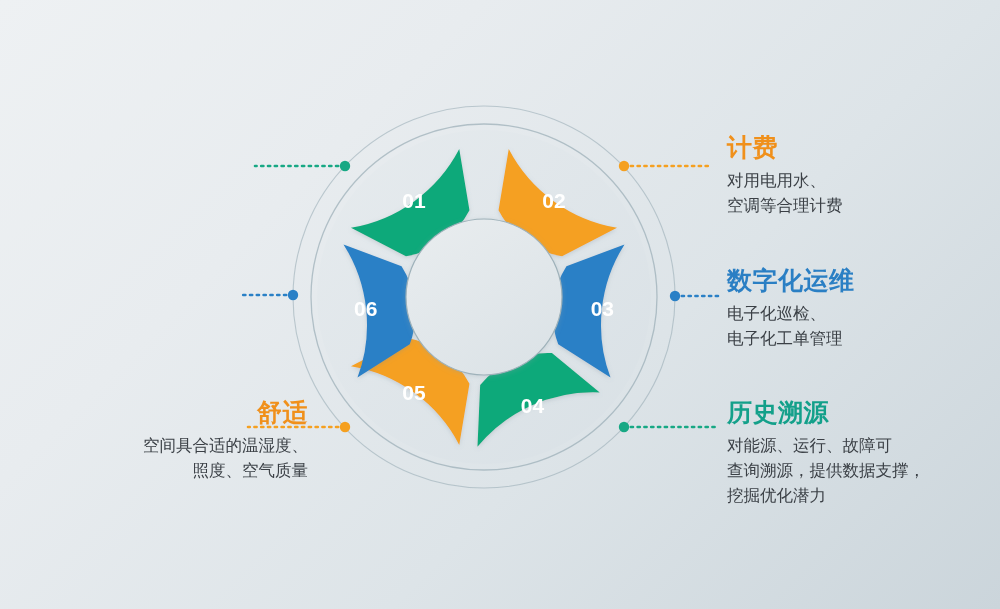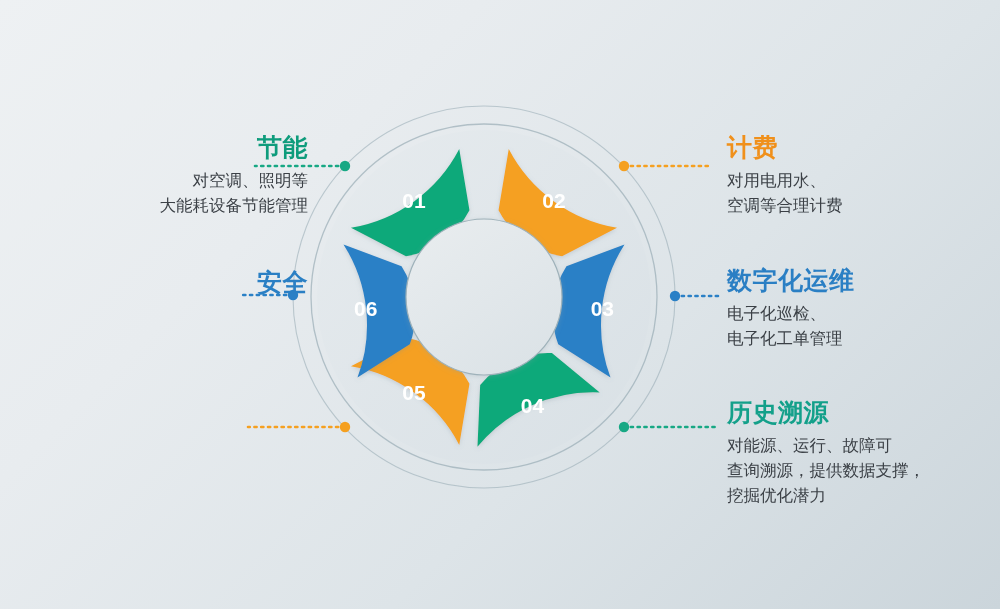--- a/index.html
+++ b/index.html
@@ -135,30 +135,29 @@
         <circle cx="345" cy="427" r="5.2" fill="#F5A020"></circle>
         <line x1="624" y1="166" x2="712" y2="166" stroke="#F5A020" stroke-width="2.6" stroke-dasharray="2.2 4.6" stroke-linecap="round"></line>
         <circle cx="624" cy="166" r="5.2" fill="#F5A020"></circle>
         <line x1="675" y1="296" x2="722" y2="296" stroke="#2A80C6" stroke-width="2.6" stroke-dasharray="2.2 4.6" stroke-linecap="round"></line>
         <circle cx="675" cy="296" r="5.2" fill="#2A80C6"></circle>
         <line x1="624" y1="427" x2="716" y2="427" stroke="#17A884" stroke-width="2.6" stroke-dasharray="2.2 4.6" stroke-linecap="round"></line>
         <circle cx="624" cy="427" r="5.2" fill="#17A884"></circle>
       </g>
   </svg>
 
-  <div class="callout left" id="callout-jieneng">
-    <p class="title t-green" style="color: rgb(14, 156, 124);">节能</p>
-    <p class="desc">对空调、照明等
-大能耗设备节能管理</p>
+
+  <div class="callout left" id="callout-anquan">
   </div>
 
-  <div class="callout left" id="callout-anquan">
-    <p class="title t-blue" style="color: rgb(42, 127, 196);">安全</p>
+  <div class="callout left" id="callout-shushi">
+    <p class="title t-orange" style="color: rgb(240, 144, 27);">舒适</p>
+    <p class="desc">空间具合适的温湿度、
+照度、空气质量</p>
   </div>
-
 
   <div class="callout right" id="callout-jifei">
     <p class="title t-orange" style="color: rgb(240, 144, 27);">计费</p>
     <p class="desc">对用电用水、
 空调等合理计费</p>
   </div>
 
   <div class="callout right" id="callout-shuzihua">
     <p class="title t-blue" style="color: rgb(42, 127, 196);">数字化运维</p>
     <p class="desc">电子化巡检、

